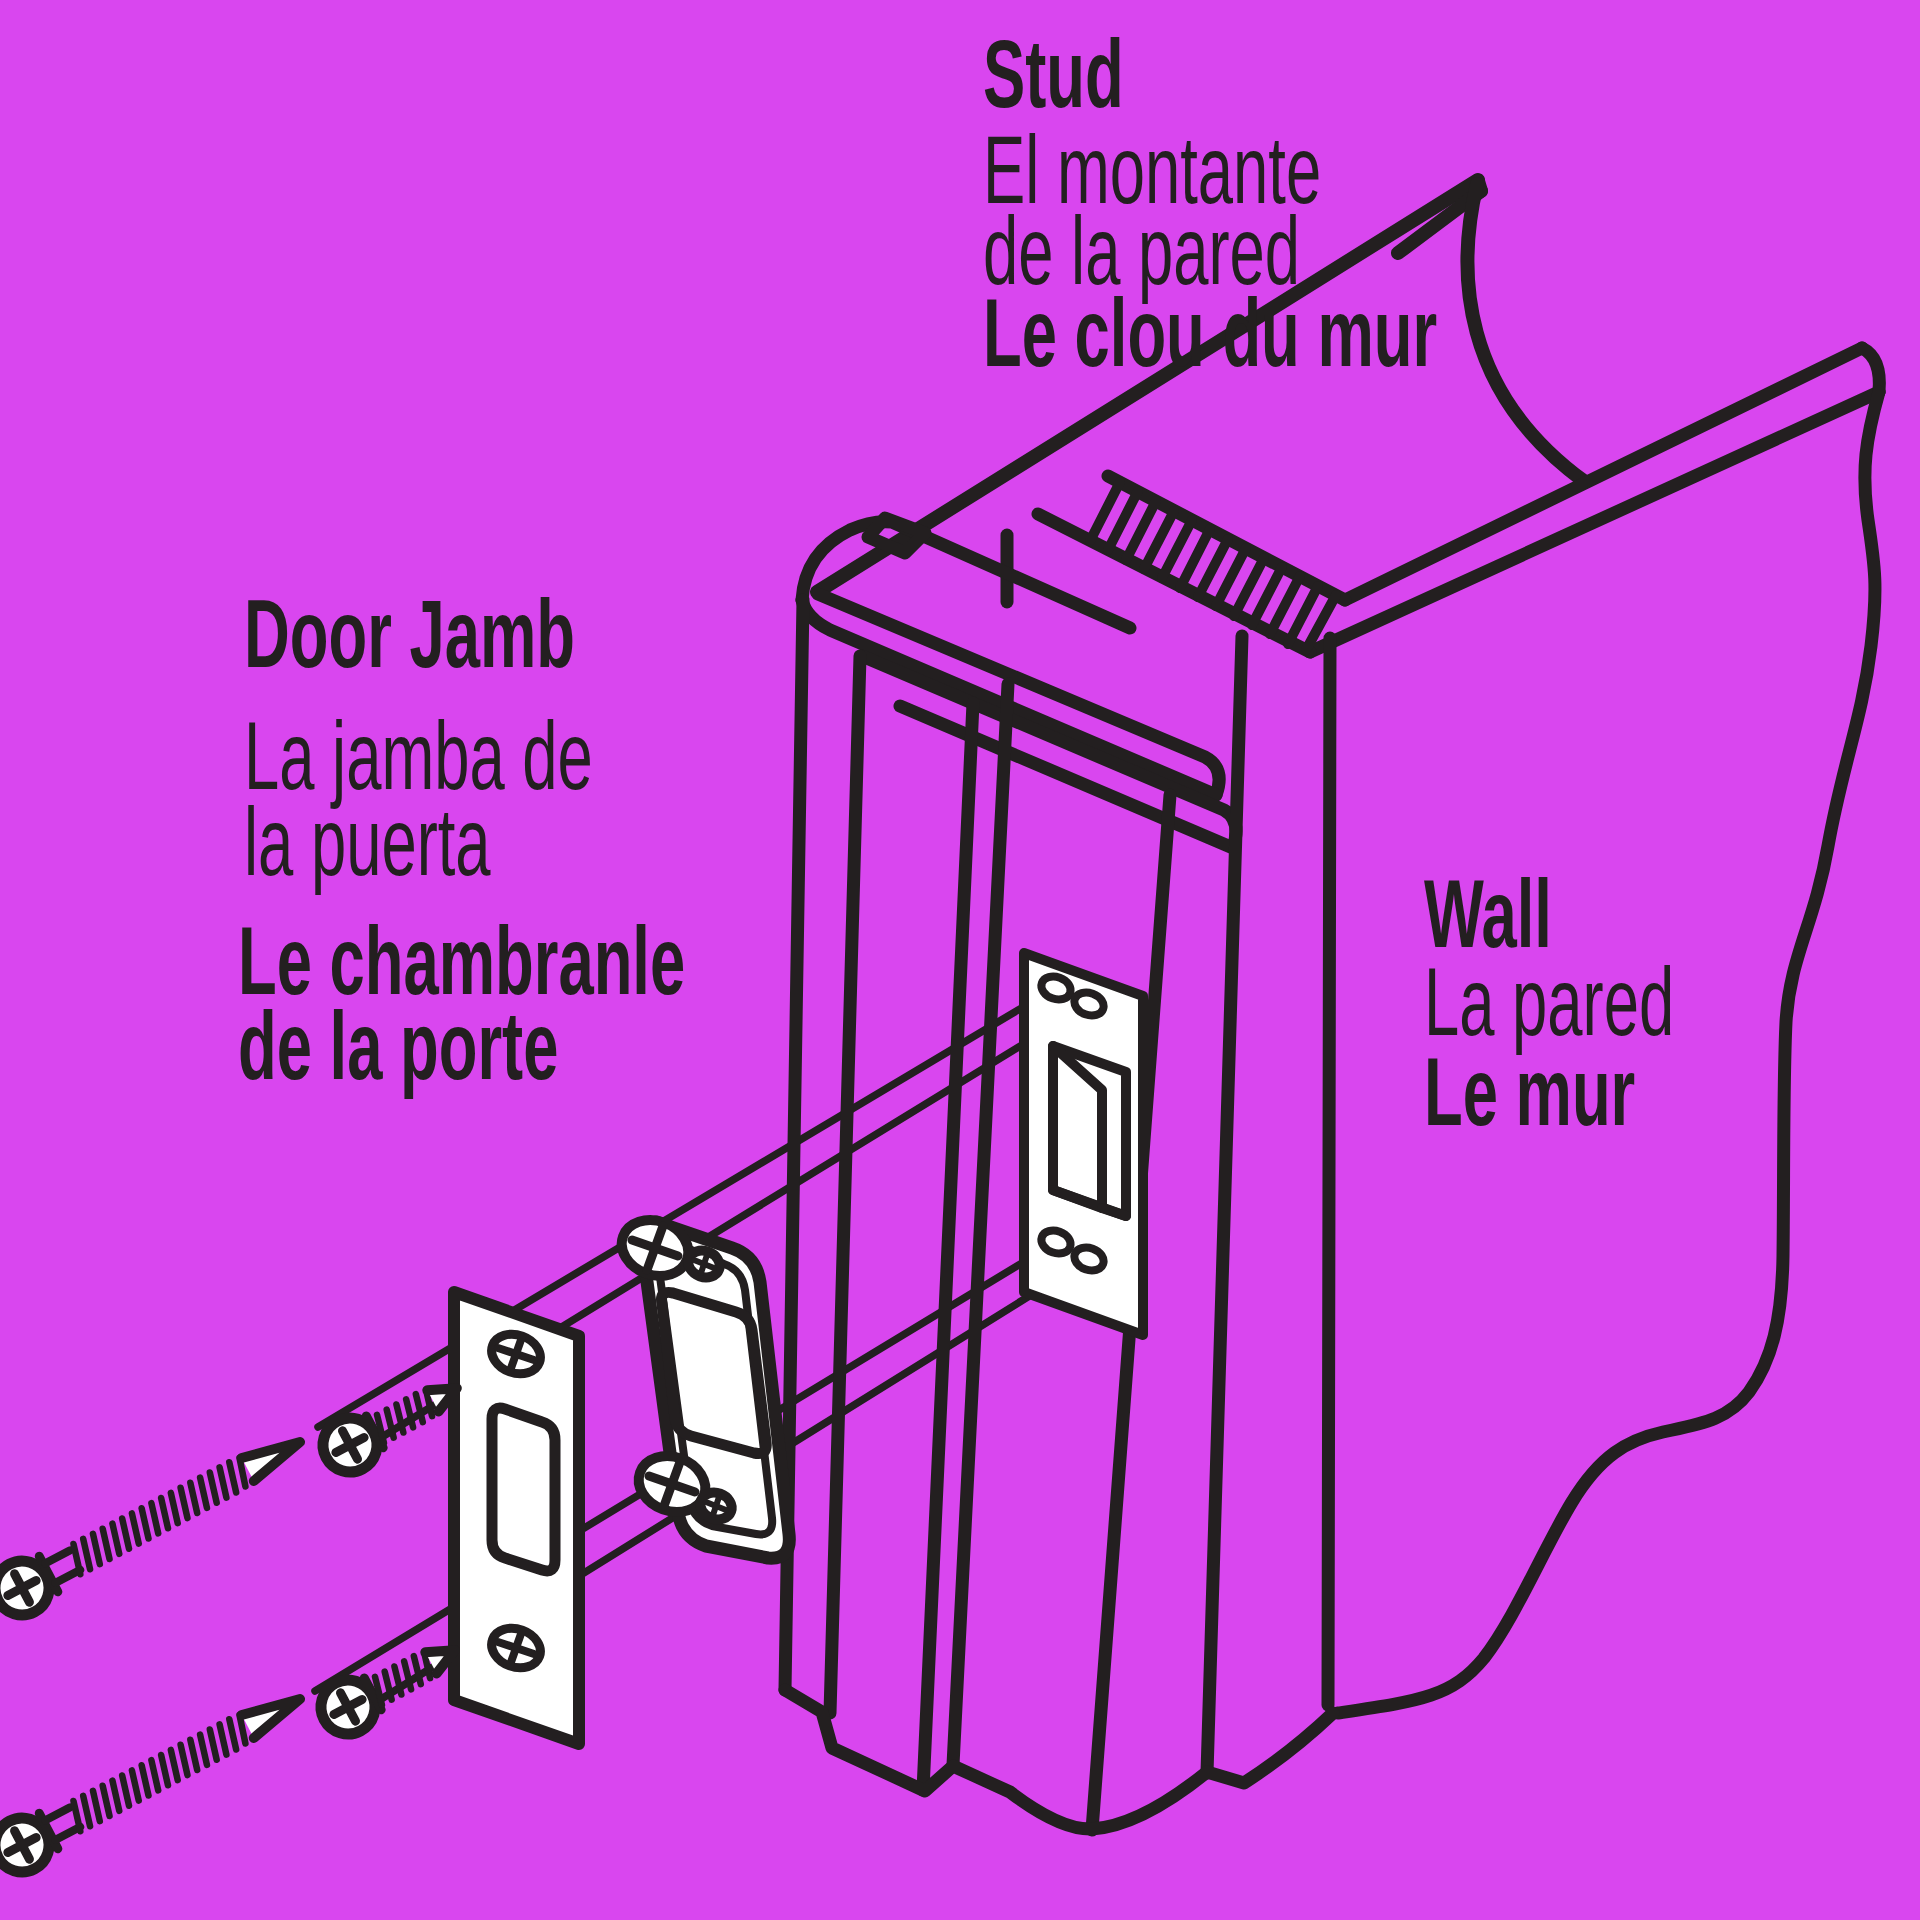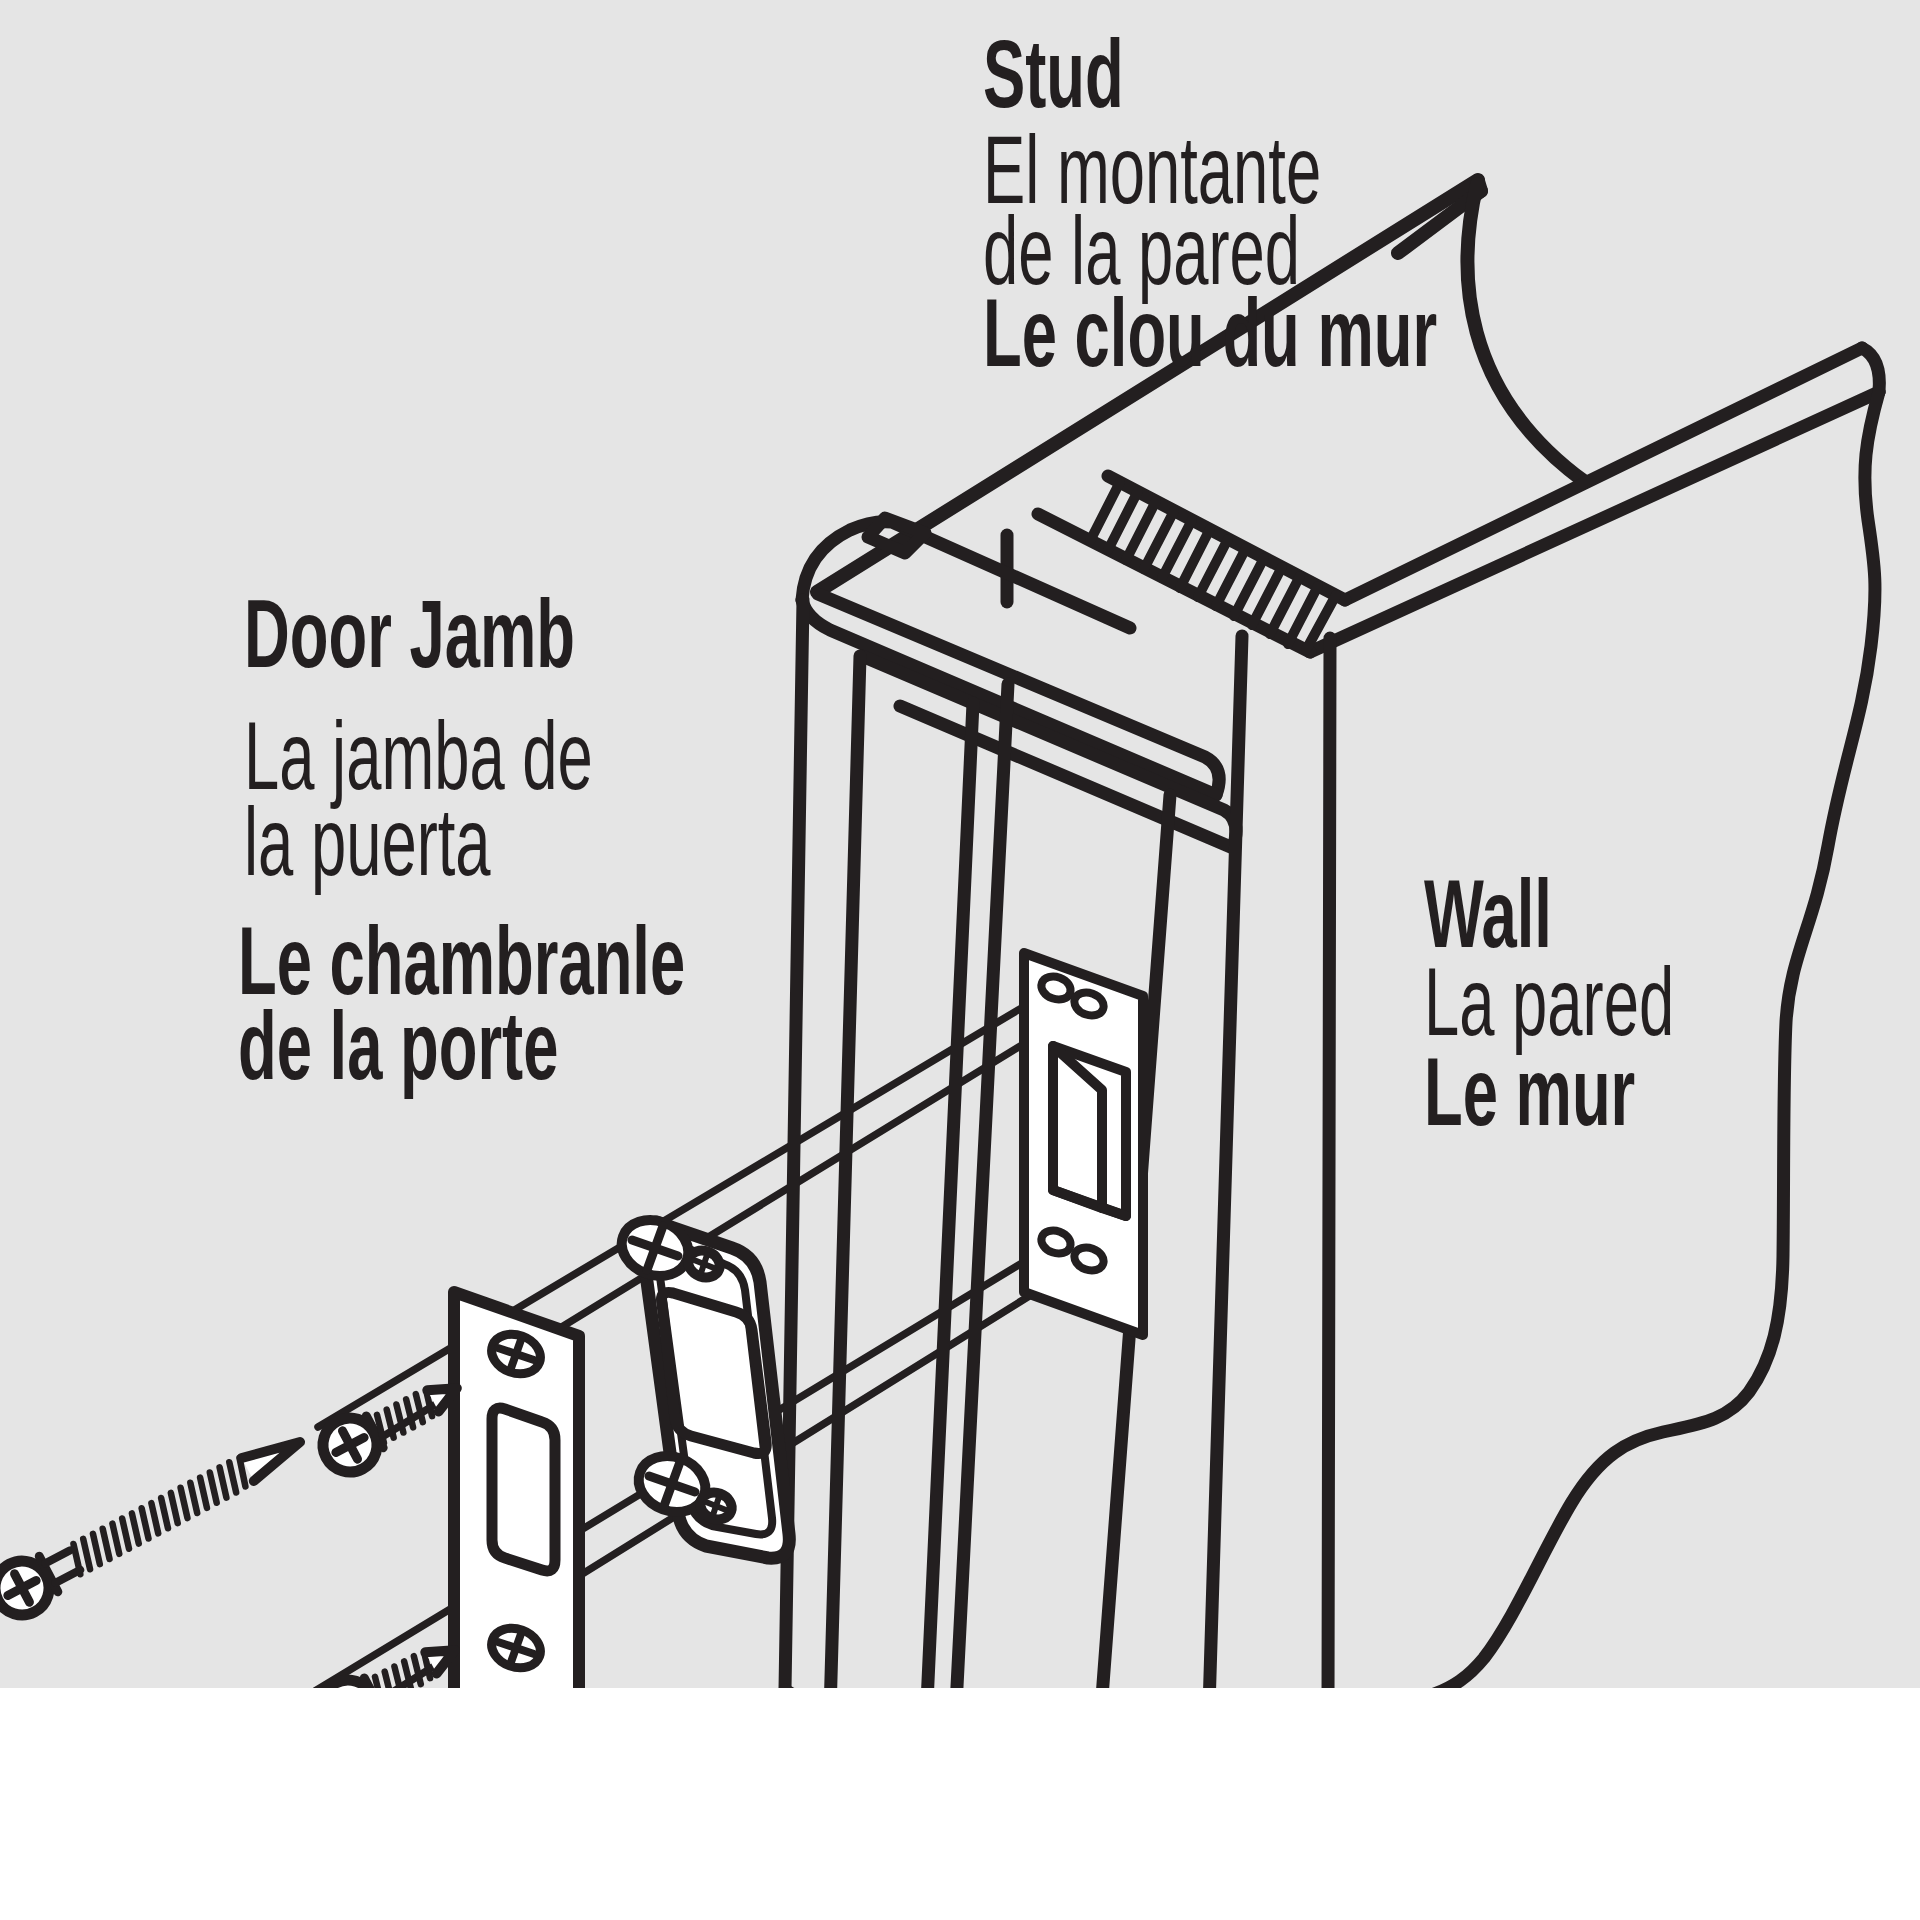--- a/index.html
+++ b/index.html
@@ -1,16 +1,16 @@
 <!DOCTYPE html>
 <html><head>
 <meta charset="utf-8">
 <style>
   html,body{margin:0;padding:0;background:#fff;}
-  #canvas{position:relative;width:1920px;height:1688px;background:#e5e5e5;overflow:hidden;
+  #canvas{position:relative;width:1920px;height:1920px;background:#d946ef;overflow:hidden;
           font-family:"Liberation Sans", sans-serif;}
   #art{position:absolute;left:0;top:0;width:1920px;height:1920px;}
   .lbl{position:absolute;color:#231f20;font-size:96px;line-height:1;white-space:nowrap;
        transform:scaleX(0.66);transform-origin:left top;letter-spacing:0;}
   .b{font-weight:700;}
   .r{font-weight:400;}
 </style>
 </head>
 <body>
 

